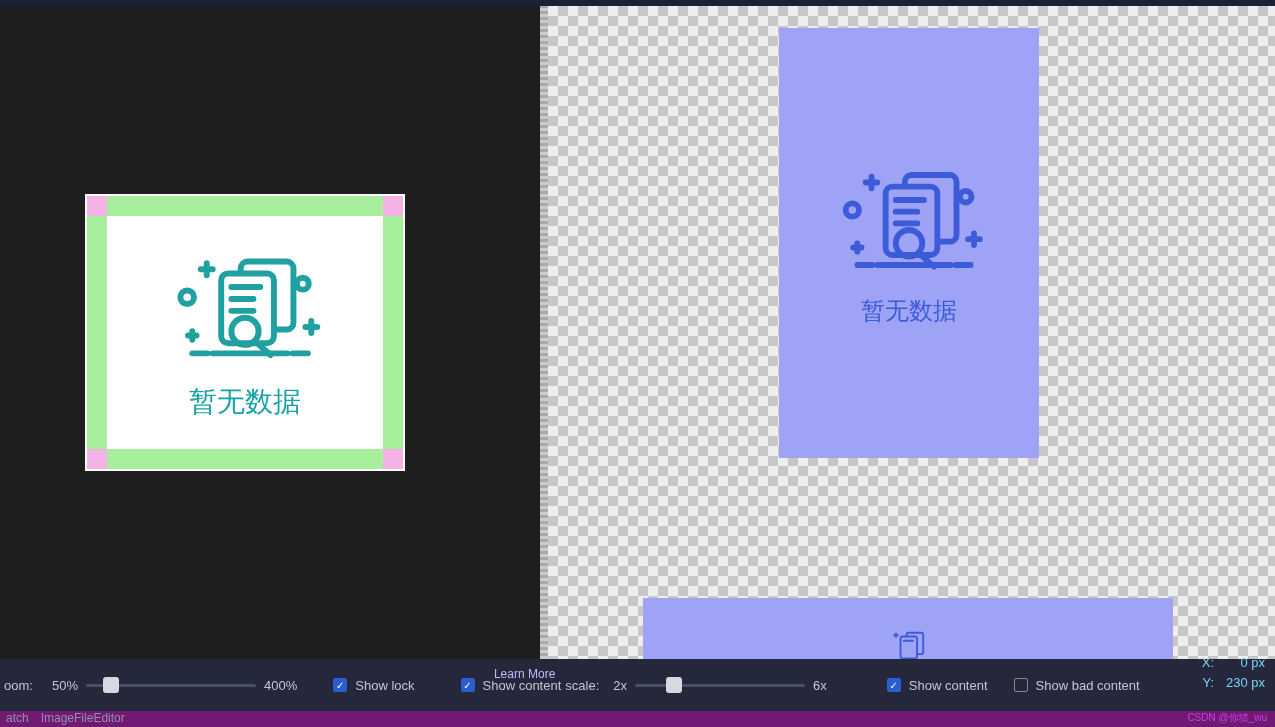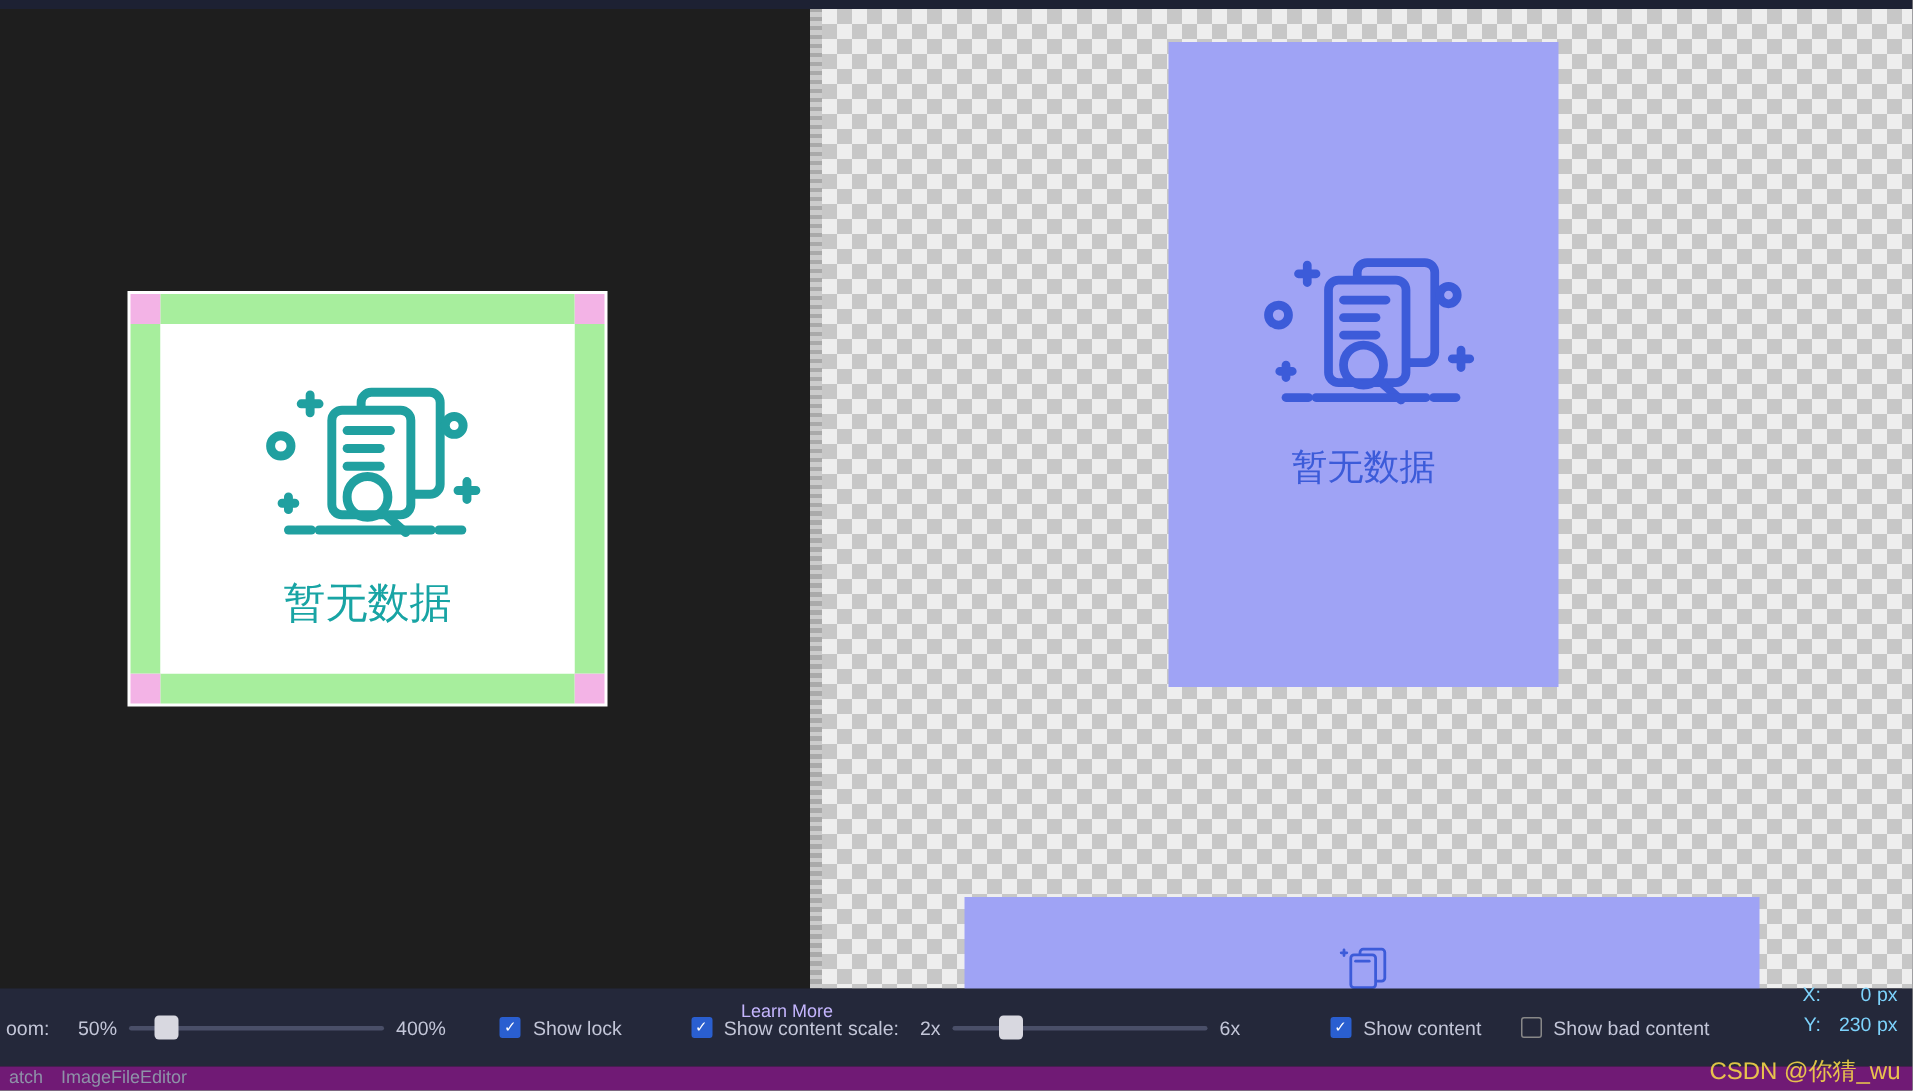--- a/index.html
+++ b/index.html
@@ -56,21 +56,21 @@
 .slider .thumb { position: absolute; top: -1px; width: 16px; height: 16px; background: #d8d8e0; border-radius: 3px; cursor: pointer; }
 .cb { width: 14px; height: 14px; border: 1px solid #888; border-radius: 2px; display: inline-flex; align-items: center; justify-content: center; font-size: 10px; color: #fff; cursor: pointer; }
 .cb.on { background: #2a5fd0; border-color: #2a5fd0; }
 .coords { position: absolute; right: 10px; bottom: 18px; font-size: 13px; color: #7dd3fc; text-align: right; line-height: 20px; }
 .coords .k { display: inline-block; width: 20px; }
 .coords .v { display: inline-block; width: 30px; text-align: right; }
 .learn { position: absolute; right: 6px; top: 2px; font-size: 12px; color: #c4b5fd; cursor: pointer; }
 
 
 .statusline { position: absolute; bottom: 0; left: 0; right: 0; height: 16px; background: #701a75; color: #8e92a8; font-size: 12px; padding-left: 6px; display: flex; gap: 12px; align-items: flex-start; }
-.watermark { position: absolute; right: 8px; bottom: 2px; color: #fde047; font-size: 16px; opacity: .85; }
+.watermark { position: absolute; right: 8px; bottom: 2px; color: #d946ef; font-size: 10px; opacity: .85; }
 </style>
 </head>
 <body>
 
 <div class="topbar"></div>
 
 <div class="editor">
 
   <div class="left">
     <div class="npatch">

